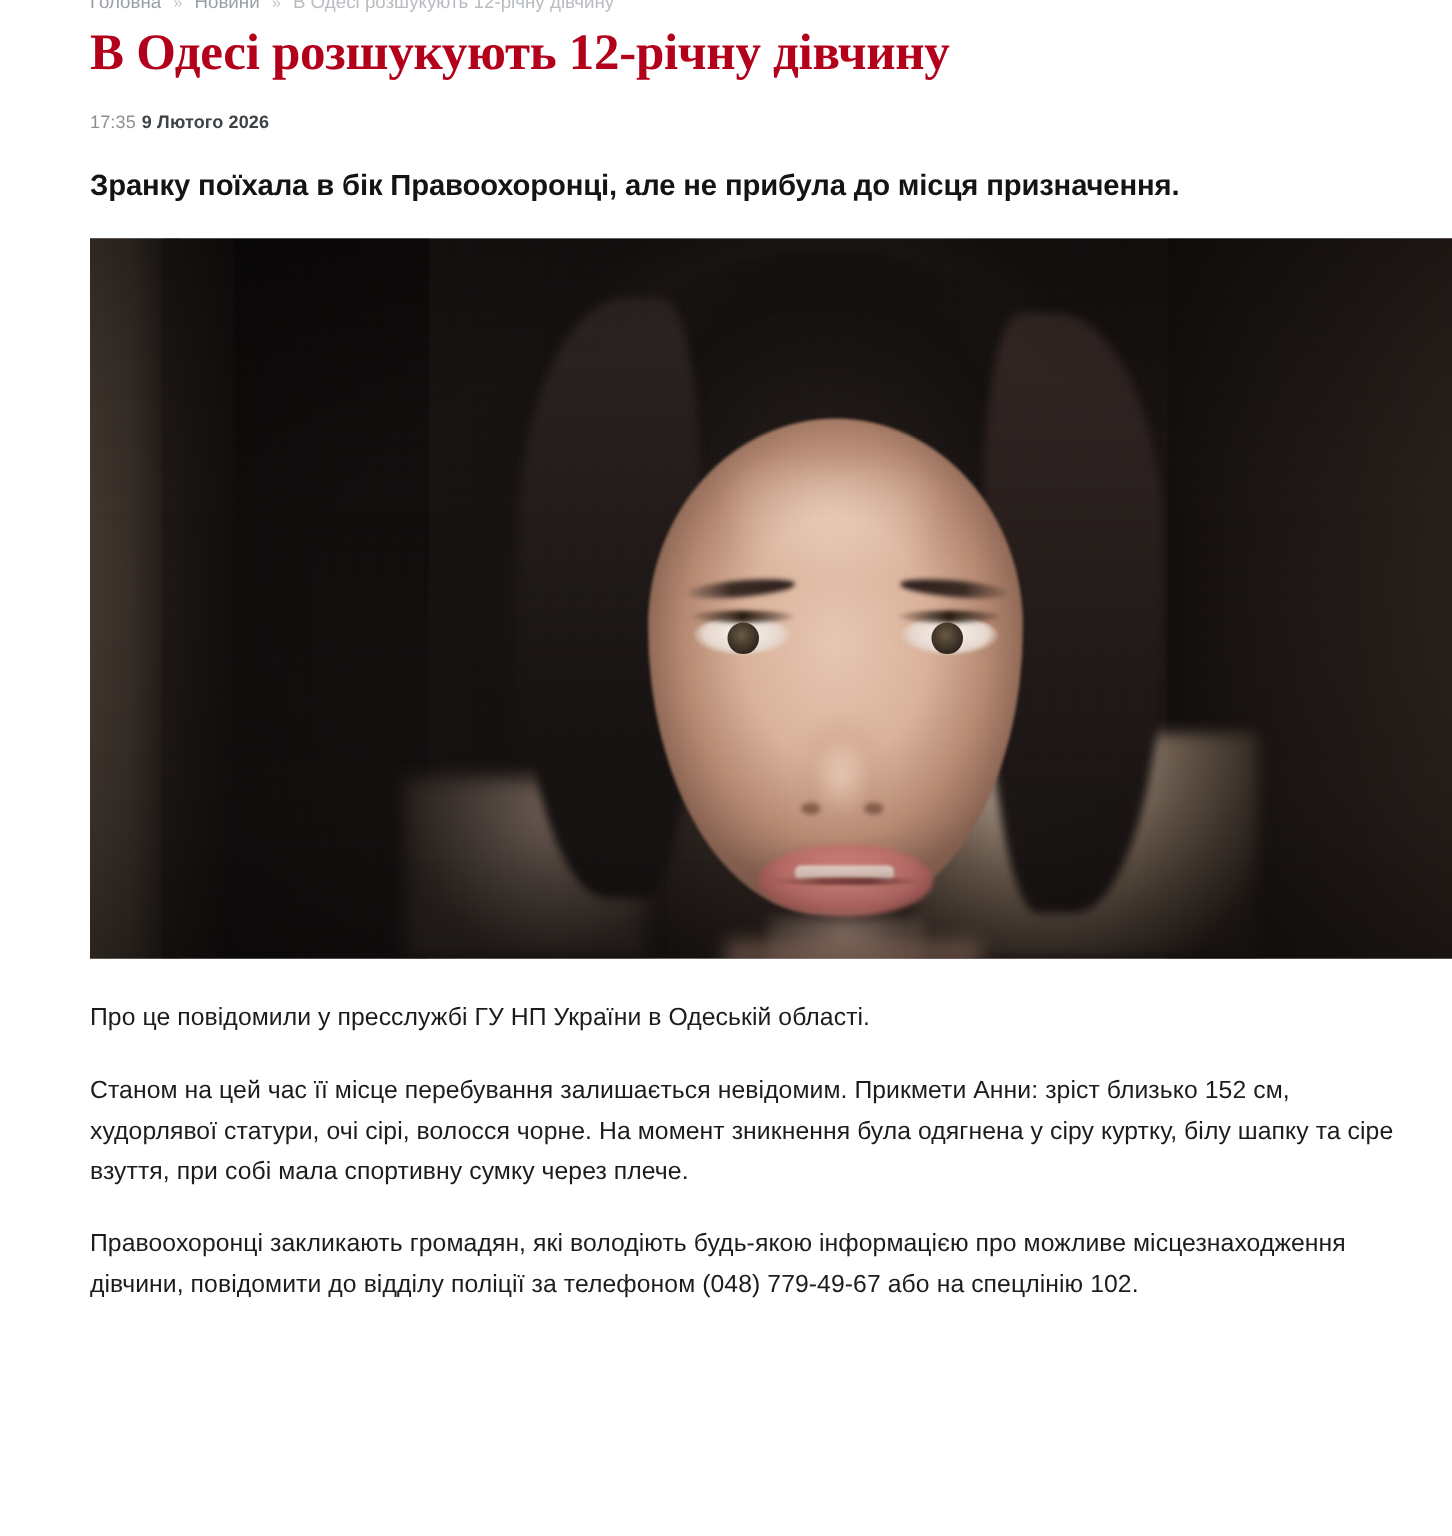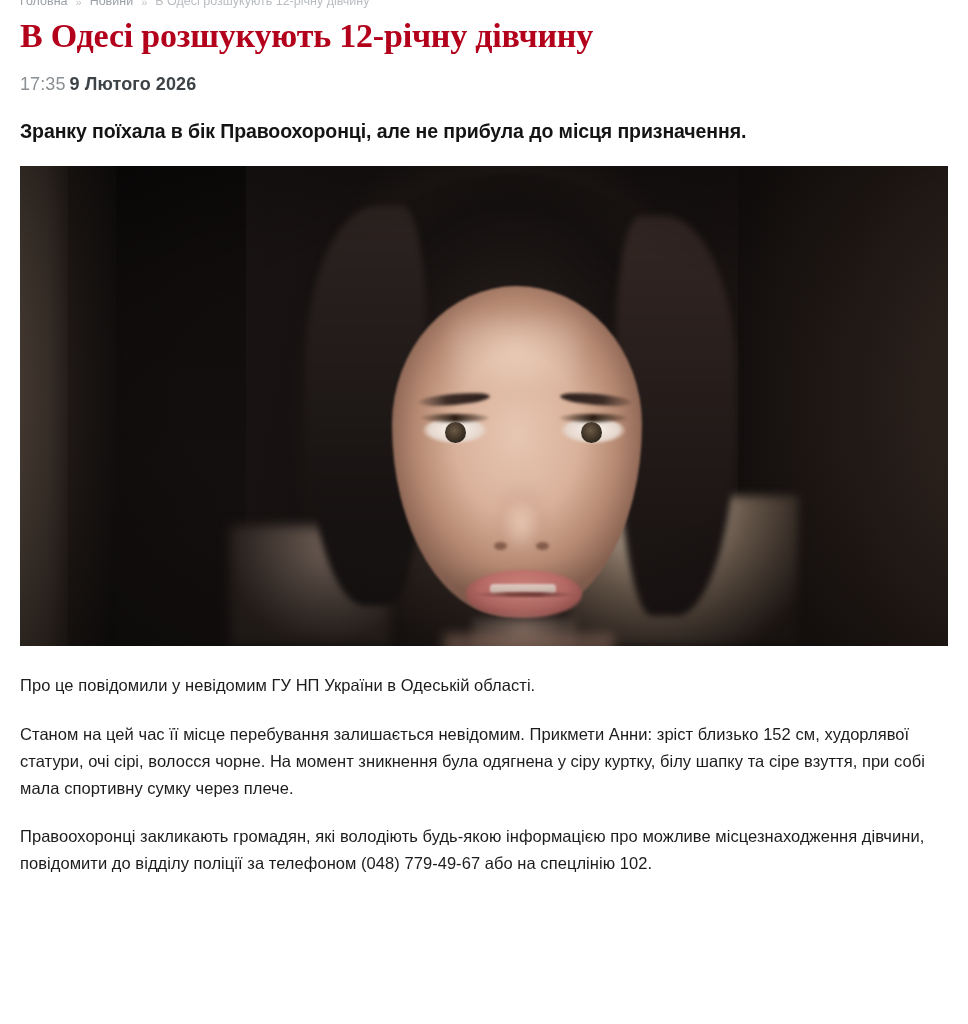--- a/index.html
+++ b/index.html
@@ -12,20 +12,21 @@
   body {
     font-family: "Liberation Sans", sans-serif;
     color: #1a1a1a;
     -webkit-font-smoothing: antialiased;
   }
   .page {
     width: 968px;
     min-height: 1024px;
     position: relative;
     overflow: hidden;
+    padding-left: 40px;
   }
   .content {
     padding: 0 20px;
   }
 
   
   .breadcrumb {
     height: 12px;
     overflow: hidden;
     font-size: 12.5px;
@@ -55,21 +56,21 @@
     font-weight: bold;
     font-size: 34px;
     line-height: 1.14;
     color: #b3001b;
     margin: 9px 0 0 0;
     letter-spacing: -0.2px;
   }
 
   .meta {
     margin: 18px 0 0 0;
-    font-size: 18px;
+    font-size: 12px;
     color: #6f7478;
     letter-spacing: 0.1px;
   }
   .meta .time {
     color: #8b9094;
     font-weight: normal;
   }
   .meta .date {
     color: #3d4347;
     font-weight: bold;
@@ -344,19 +345,19 @@
         <div class="teeth"></div>
         <div class="lipline"></div>
         <div class="chin"></div>
         <div class="neck"></div>
         <div class="grain"></div>
         <div class="vignette"></div>
       </div>
     </figure>
 
     <div class="article">
-      <p>Про це повідомили у невідомим ГУ НП України в Одеській області.</p>
+      <p>Про це повідомили у пресслужбі ГУ НП України в Одеській області.</p>
       <p>Станом на цей час її місце перебування залишається невідомим. Прикмети Анни: зріст близько 152 см, худорлявої статури, очі сірі, волосся чорне. На момент зникнення була одягнена у сіру куртку, білу шапку та сіре взуття, при собі мала спортивну сумку через плече.</p>
       <p>Правоохоронці закликають громадян, які володіють будь-якою інформацією про можливе місцезнаходження дівчини, повідомити до відділу поліції за телефоном (048) 779-49-67 або на спецлінію 102.</p>
     </div>
 
   </div>
 </div>
 
 </body></html>

